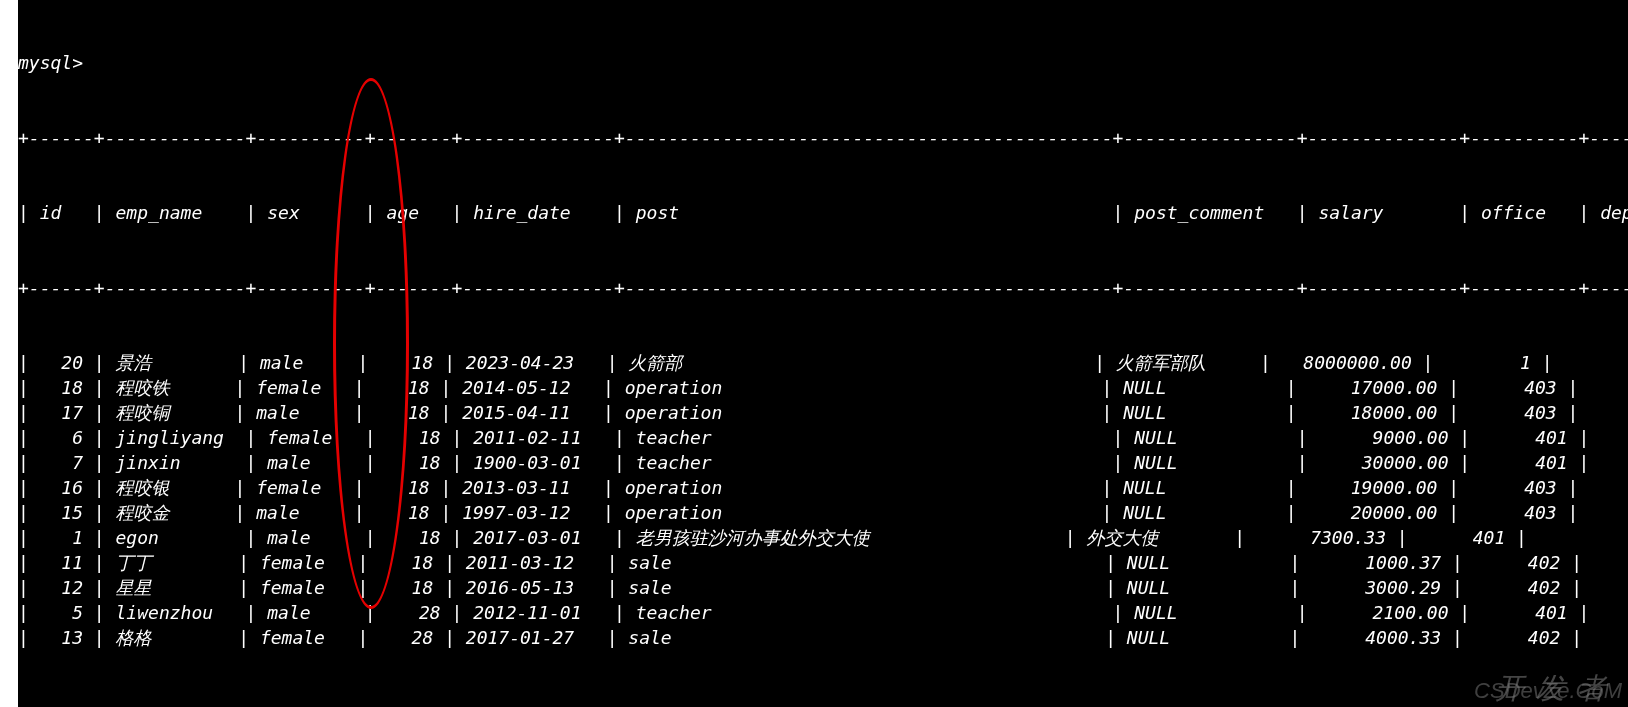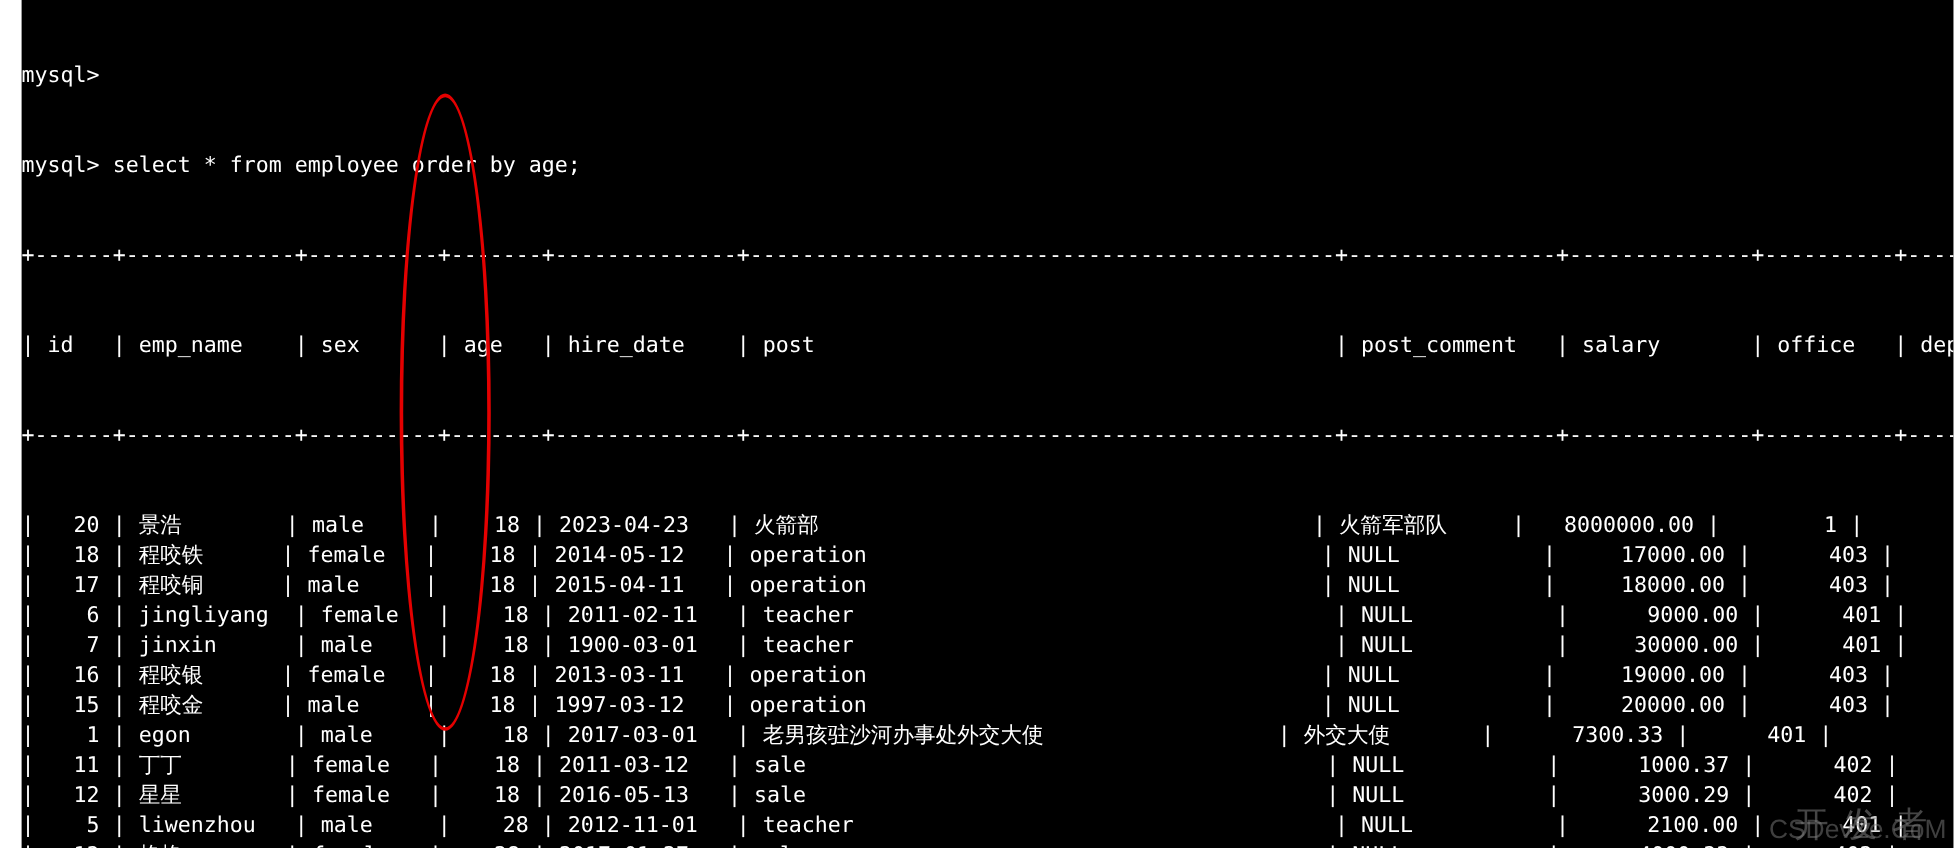--- a/index.html
+++ b/index.html
@@ -15,20 +15,21 @@
     background: #000;
     color: #fff;
     font-family: "Consolas", "DejaVu Sans Mono", "Menlo", monospace;
     font-size: 18px;
     line-height: 25px;
     white-space: pre;
     padding: 0 4px 0 0;
     position: relative;
     overflow: hidden;
     height: 707px;
+    font-style: italic;
   }
   .line { white-space: pre; }
   .ellipse {
     position: absolute;
     border: 3px solid #e40000;
     border-radius: 50%;
     pointer-events: none;
   }
   .wm {
     position: absolute;
@@ -50,21 +51,20 @@
     font-size: 22px;
     opacity: 0.5;
     pointer-events: none;
   }
 </style>
 </head>
 <body>
 
 <div class="term">
   <div class="line" id="l1">mysql&gt;</div>
-  <div class="line" id="l2">mysql&gt; select * from employee order by age;</div>
   <div class="line" id="border1">+------+-------------+----------+-------+--------------+---------------------------------------------+----------------+--------------+----------+-------------+</div>
   <div class="line" id="headerline">| id   | emp_name    | sex      | age   | hire_date    | post                                        | post_comment   | salary       | office   | depart_id   |</div>
   <div class="line" id="border2">+------+-------------+----------+-------+--------------+---------------------------------------------+----------------+--------------+----------+-------------+</div>
   <div id="rows-container"><div class="line">|   20 | 景浩        | male     |    18 | 2023-04-23   | 火箭部                                      | 火箭军部队     |   8000000.00 |        1 |           1 |</div><div class="line">|   18 | 程咬铁      | female   |    18 | 2014-05-12   | operation                                   | NULL           |     17000.00 |      403 |           3 |</div><div class="line">|   17 | 程咬铜      | male     |    18 | 2015-04-11   | operation                                   | NULL           |     18000.00 |      403 |           3 |</div><div class="line">|    6 | jingliyang  | female   |    18 | 2011-02-11   | teacher                                     | NULL           |      9000.00 |      401 |           1 |</div><div class="line">|    7 | jinxin      | male     |    18 | 1900-03-01   | teacher                                     | NULL           |     30000.00 |      401 |           1 |</div><div class="line">|   16 | 程咬银      | female   |    18 | 2013-03-11   | operation                                   | NULL           |     19000.00 |      403 |           3 |</div><div class="line">|   15 | 程咬金      | male     |    18 | 1997-03-12   | operation                                   | NULL           |     20000.00 |      403 |           3 |</div><div class="line">|    1 | egon        | male     |    18 | 2017-03-01   | 老男孩驻沙河办事处外交大使                  | 外交大使       |      7300.33 |      401 |           1 |</div><div class="line">|   11 | 丁丁        | female   |    18 | 2011-03-12   | sale                                        | NULL           |      1000.37 |      402 |           2 |</div><div class="line">|   12 | 星星        | female   |    18 | 2016-05-13   | sale                                        | NULL           |      3000.29 |      402 |           2 |</div><div class="line">|    5 | liwenzhou   | male     |    28 | 2012-11-01   | teacher                                     | NULL           |      2100.00 |      401 |           1 |</div><div class="line">|   13 | 格格        | female   |    28 | 2017-01-27   | sale                                        | NULL           |      4000.33 |      402 |           2 |</div></div>
   
   
   
   
 
   <div class="ellipse" style="left:315px; top:78px; width:70px; height:525px;"></div>

